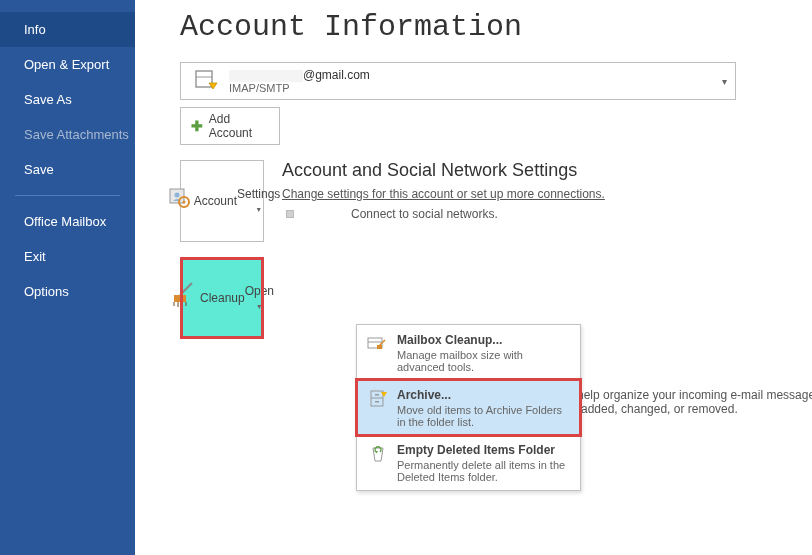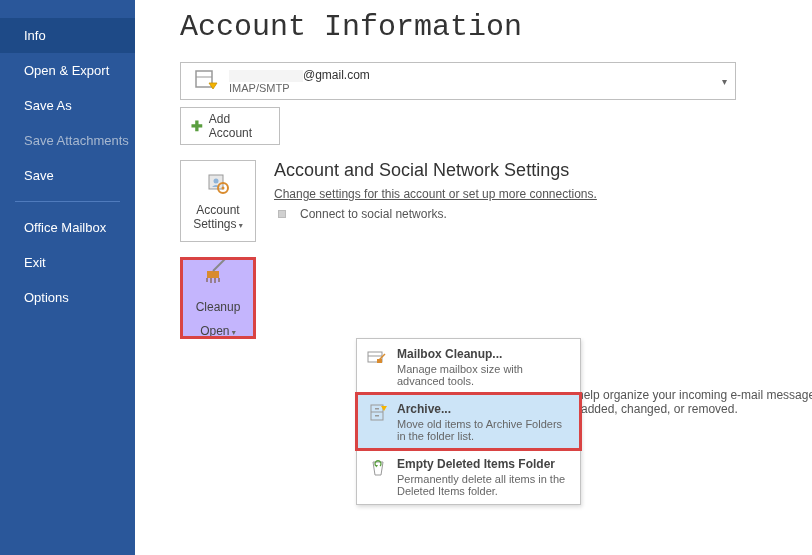--- a/index.html
+++ b/index.html
@@ -11,21 +11,21 @@
     body {
       width: 812px;
       height: 555px;
       display: flex;
       background: #fff;
       overflow: hidden;
     }
     .sidebar {
       width: 135px;
       background: #2a579a;
-      padding-top: 18px;
+      padding-top: 12px;
       flex-shrink: 0;
     }
     .sidebar-item {
       color: #fff;
       font-size: 13px;
       padding: 10px 0 10px 24px;
       cursor: pointer;
     }
     .sidebar-item.selected {
       background: #1e4a87;
@@ -100,78 +100,77 @@
       margin-right: 6px;
       font-size: 14px;
     }
     .section {
       display: flex;
       margin-top: 15px;
       align-items: flex-start;
     }
     .tile-btn {
       border: 1px solid #bfbfbf;
-      width: 76px;
+      width: 84px;
       height: 82px;
       display: flex;
-      flex-direction: column;
       align-items: center;
       justify-content: center;
       margin-right: 18px;
       font-size: 12px;
       color: #444;
       text-align: center;
       flex-shrink: 0;
       cursor: pointer;
       background: #fff;
     }
     .tile-btn .icon-slot {
       width: 30px;
       height: 26px;
       margin-bottom: 6px;
     }
     .highlight-red {
       outline: 3px solid #d94343;
       outline-offset: -3px;
     }
     .selected-tile {
-      background: #c4b5fd;
+      background: #5eead4;
       border: 1px solid #99ccf1;
-      justify-content: space-between;
     }
     .section-body h2 {
       font-size: 18px;
       font-weight: 400;
       color: #333;
       margin-bottom: 6px;
     }
     .section-body .desc {
       font-size: 12px;
       color: #555;
       text-decoration: underline;
     }
     .bullet-line {
       font-size: 12px;
       color: #555;
       margin-top: 6px;
       display: flex;
       align-items: center;
+      gap: 43px;
     }
     .bullet-line .sq {
       width: 8px;
       height: 8px;
       background: #d0d0d0;
       border: 1px solid #bbb;
       margin-right: 14px;
       margin-left: 4px;
     }
     .dropdown-menu {
       position: absolute;
       left: 221px;
-      top: 338px;
+      top: 324px;
       width: 225px;
       background: #fff;
       border: 1px solid #c3c3c3;
       box-shadow: 1px 2px 4px rgba(0,0,0,0.15);
     }
     .menu-item {
       padding: 7px 10px;
       display: flex;
       align-items: flex-start;
       cursor: pointer;

